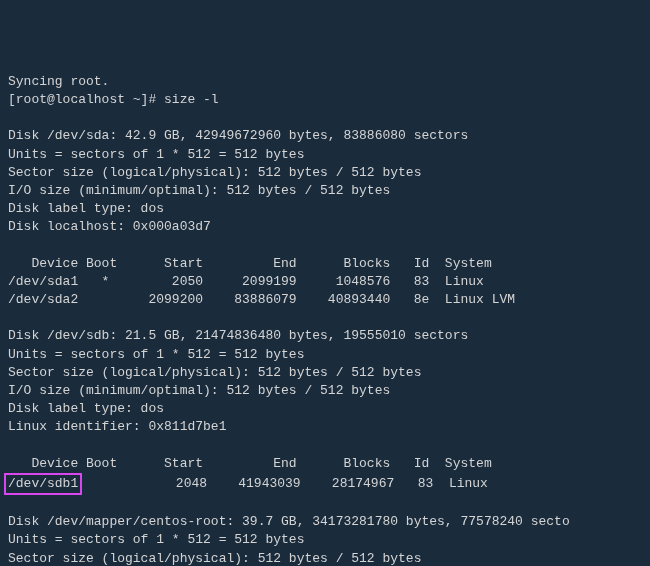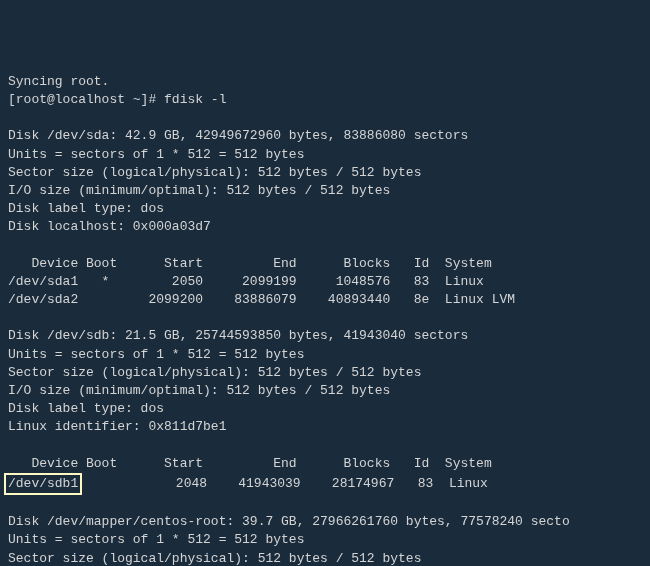--- a/index.html
+++ b/index.html
@@ -17,54 +17,54 @@
       width: 650px;
       height: 566px;
       overflow: hidden;
       white-space: pre;
     }
     .terminal {
       padding: 0 8px;
     }
     .highlight-box {
       display: inline-block;
-      border: 2px solid #fef9c3;
+      border: 2px solid #d946ef;
       padding: 0 2px;
       margin-left: -4px;
     }
   </style>
 </head>
 <body>
 
 
 
 <div class="terminal"><span>Syncing root.</span>
-<span>[root@localhost ~]# fdisk -l</span>
+<span>[root@localhost ~]# size -l</span>
 <span></span>
 <span>Disk /dev/sda: 42.9 GB, 42949672960 bytes, 83886080 sectors</span>
 <span>Units = sectors of 1 * 512 = 512 bytes</span>
 <span>Sector size (logical/physical): 512 bytes / 512 bytes</span>
 <span>I/O size (minimum/optimal): 512 bytes / 512 bytes</span>
 <span>Disk label type: dos</span>
 <span>Disk localhost: 0x000a03d7</span>
 <span></span>
 <span>   Device Boot      Start         End      Blocks   Id  System</span>
 <span>/dev/sda1   *        2050     2099199     1048576   83  Linux</span>
 <span>/dev/sda2         2099200    83886079    40893440   8e  Linux LVM</span>
 <span></span>
-<span>Disk /dev/sdb: 21.5 GB, 25744593850 bytes, 41943040 sectors</span>
+<span>Disk /dev/sdb: 21.5 GB, 21474836480 bytes, 19555010 sectors</span>
 <span>Units = sectors of 1 * 512 = 512 bytes</span>
 <span>Sector size (logical/physical): 512 bytes / 512 bytes</span>
 <span>I/O size (minimum/optimal): 512 bytes / 512 bytes</span>
 <span>Disk label type: dos</span>
 <span>Linux identifier: 0x811d7be1</span>
 <span></span>
 <span>   Device Boot      Start         End      Blocks   Id  System</span>
 <span class="highlight-box">/dev/sdb1</span><span>            2048    41943039    28174967   83  Linux</span>
 <span></span>
-<span>Disk /dev/mapper/centos-root: 39.7 GB, 27966261760 bytes, 77578240 secto</span>
+<span>Disk /dev/mapper/centos-root: 39.7 GB, 34173281780 bytes, 77578240 secto</span>
 <span>Units = sectors of 1 * 512 = 512 bytes</span>
 <span>Sector size (logical/physical): 512 bytes / 512 bytes</span>
 
 </div>
 
 
 
 
 </body></html>

